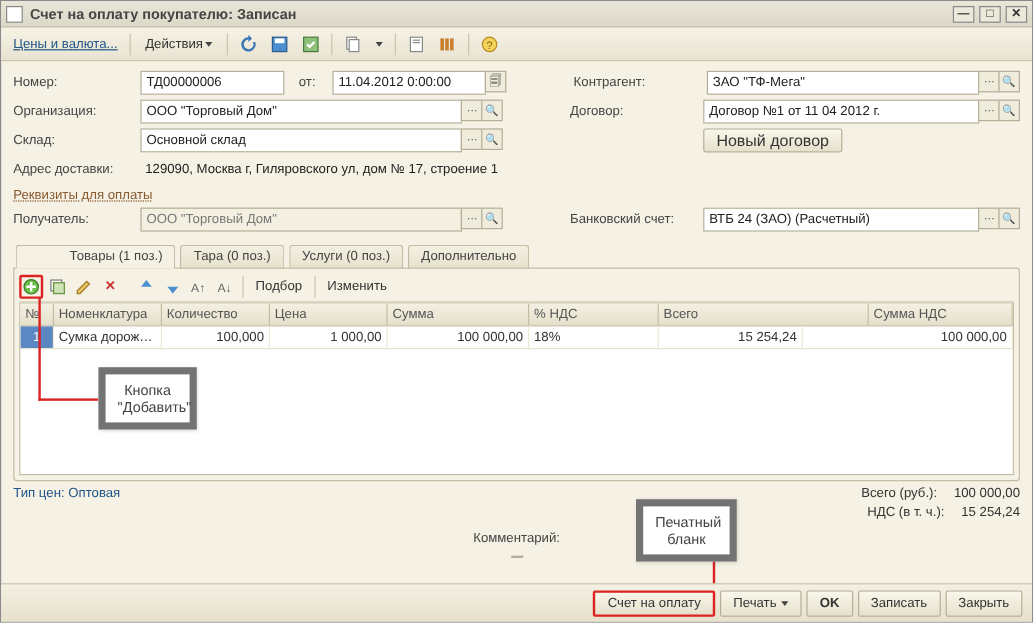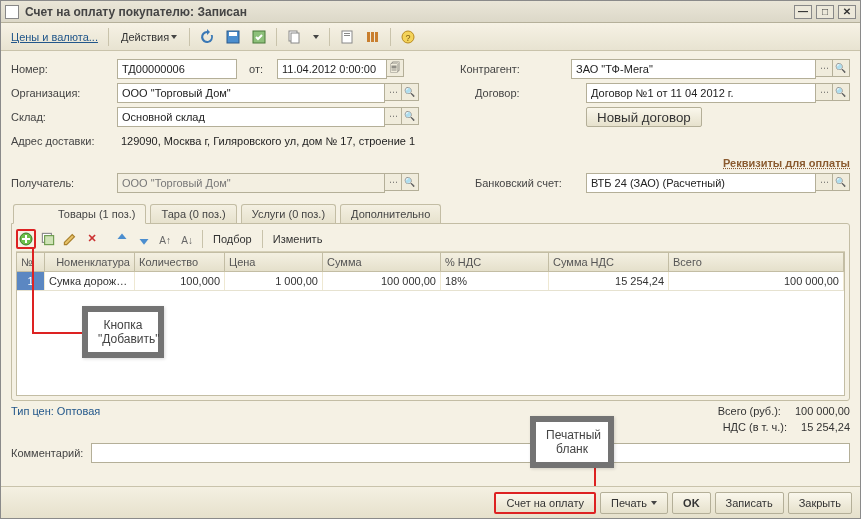--- a/index.html
+++ b/index.html
@@ -42,21 +42,21 @@
   .lbl { color:#444; }
   .lbl-80 { width: 100px; }
   .lbl-col2 { width: 105px; }
   .input {
     height: 20px; background:#fff; border:1px solid #b4af98; padding:0 4px;
     display:flex;align-items:center; font-size:11px; color:#222;
   }
   .input.readonly { background:#f3efe1; color:#777; }
   .inp-btn { width:18px;height:18px;border:1px solid #b4af98;background:#f0ecdc;display:flex;align-items:center;justify-content:center;margin-left:-1px;cursor:pointer;font-size:10px;}
   .inp-group { display:flex; }
-  .section-hdr { color:#8a5a2f; font-weight:bold; text-decoration: underline dotted #8a5a2f; margin:6px 0 4px;text-align:right; }
+  .section-hdr { color:#8a5a2f; font-weight:normal; text-decoration: underline dotted #8a5a2f; margin:6px 0 4px; }
   
   .tabs-wrap { margin: 2px 10px 0; }
   .tabstrip { display:flex; gap:4px; padding-left:2px;}
   .tab {
     padding:3px 10px; border:1px solid #c3bda4; border-bottom:none;
     background:linear-gradient(#f4f0e2,#e6e1cc); border-radius:3px 3px 0 0;
     cursor:pointer; color:#444; position:relative; top:1px;
   }
   .tab.active { background:#f5f1e4; border-bottom:1px solid #f5f1e4; font-weight:normal; z-index:2;padding-left:44px;}
   .tab-panel {
@@ -68,33 +68,33 @@
   .gt-btn.hl { border:2px solid #d22; }
   .gt-link { color:#333; padding:0 6px; cursor:pointer;}
   
   .grid { flex:1; border:1px solid #c3bda4; background:#fff; overflow:hidden; position:relative;}
   .ghdr { display:flex; background:linear-gradient(#f4f0e2,#e5e0cb); border-bottom:1px solid #c3bda4;}
   .gh { padding:3px 4px; border-right:1px solid #c3bda4; color:#555;}
   .grow-row { display:flex; border-bottom:1px solid #e6e2d0;}
   .gc { padding:3px 4px; border-right:1px solid #eee8d2; overflow:hidden;white-space:nowrap;text-overflow:ellipsis;}
   .gc.num { text-align:right;}
   .gc.rownum { background:#5b87c2;color:#fff;text-align:center;}
-  .col-n{width:28px;} .col-nom{width:90px;text-align:right;} .col-qty{width:90px;} .col-price{width:98px}
+  .col-n{width:28px;} .col-nom{width:90px;} .col-qty{width:90px;} .col-price{width:98px}
   .col-sum{width:118px;} .col-nds{width:108px;} .col-sndsh{width:120px;} .col-tot{flex:1;}
   
   .callout {
     position:absolute; border:6px solid #737373; background:#fff; padding:6px 10px;
     color:#444; text-align:center; font-size:12px; z-index:10; box-shadow:1px 1px 3px rgba(0,0,0,.15);
   }
   .callout .line2{display:block;}
   .co-line { position:absolute; background:#d22; z-index:9;}
   
   .bottom { padding: 4px 10px 0; }
   .price-type { color:#21568a; font-size:11px;}
-  .comment-row{display:flex;align-items:center;gap:8px;margin:10px 10px 0;}
+  .comment-row{display:flex;align-items:center;gap:8px;margin:10px 10px 0;flex-direction:column;}
   .comment-row .input{flex:1;}
   
   .footer {
     margin-top:auto; height:32px; border-top:1px solid #c9c3ab;
     background:linear-gradient(#f4f0e2,#e6e1cc); display:flex; justify-content:flex-end;
     align-items:center; gap:4px; padding:0 8px;
   }
   .fbtn {
     height:22px; padding:0 10px; border:1px solid #b4af98; background:linear-gradient(#faf7ec,#e6e1cc);
     border-radius:2px; cursor:pointer; display:flex;align-items:center;gap:4px; color:#333;
@@ -180,21 +180,21 @@
   </div>
 
   <div class="form-body">
     <div class="row">
       <span class="lbl lbl-80">Номер:</span>
       <div class="inp-group">
         <div class="input" style="width:120px">ТД00000006</div>
       </div>
       <span class="lbl" style="margin-left:6px;width:22px;text-align:left">от:</span>
       <div class="inp-group">
-        <div class="input" style="width:110px">11.04.2012 0:00:00</div>
+        <div class="input" style="width:128px">11.04.2012 0:00:00</div>
         <div class="inp-btn">🗐</div>
       </div>
       <span style="width:44px"></span>
       <span class="lbl lbl-col2">Контрагент:</span>
       <div class="inp-group" style="flex:1">
         <div class="input" style="flex:1">ЗАО "ТФ-Мега"</div>
         <div class="inp-btn dots"></div>
         <div class="inp-btn mag"></div>
       </div>
     </div>
@@ -308,22 +308,22 @@
       </div>
 
       <div class="grid">
         <div class="ghdr">
           <div class="gh col-n">№</div>
           <div class="gh col-nom">Номенклатура</div>
           <div class="gh col-qty">Количество</div>
           <div class="gh col-price">Цена</div>
           <div class="gh col-sum">Сумма</div>
           <div class="gh col-nds">% НДС</div>
+          <div class="gh col-tot">Всего</div>
           <div class="gh col-sndsh">Сумма НДС</div>
-          <div class="gh col-tot">Всего</div>
         </div>
         <div class="grow-row">
           <div class="gc col-n rownum">1</div>
           <div class="gc col-nom">Сумка дорожн...</div>
           <div class="gc col-qty num">100,000</div>
           <div class="gc col-price num">1 000,00</div>
           <div class="gc col-sum num">100 000,00</div>
           <div class="gc col-nds">18%</div>
           <div class="gc col-sndsh num">15 254,24</div>
           <div class="gc col-tot num">100 000,00</div>

